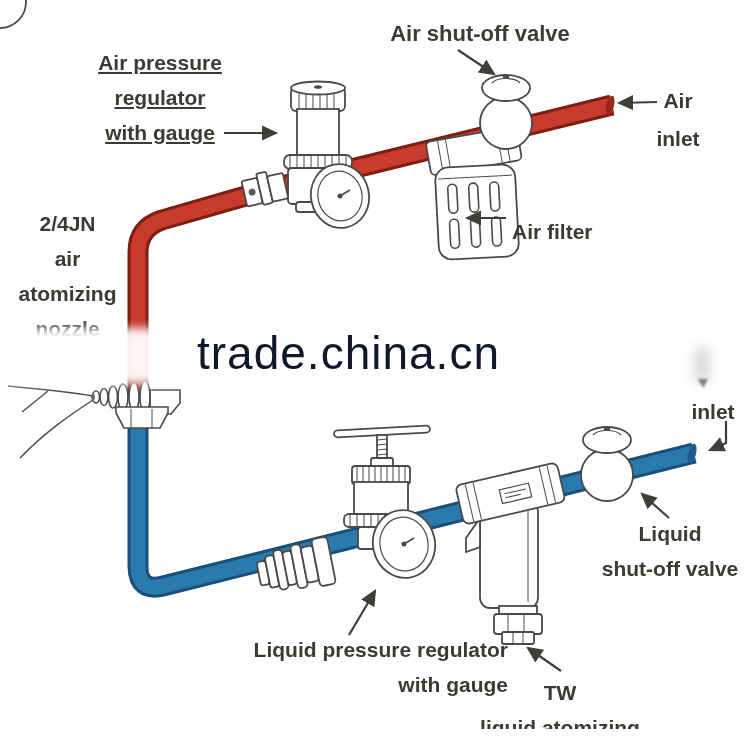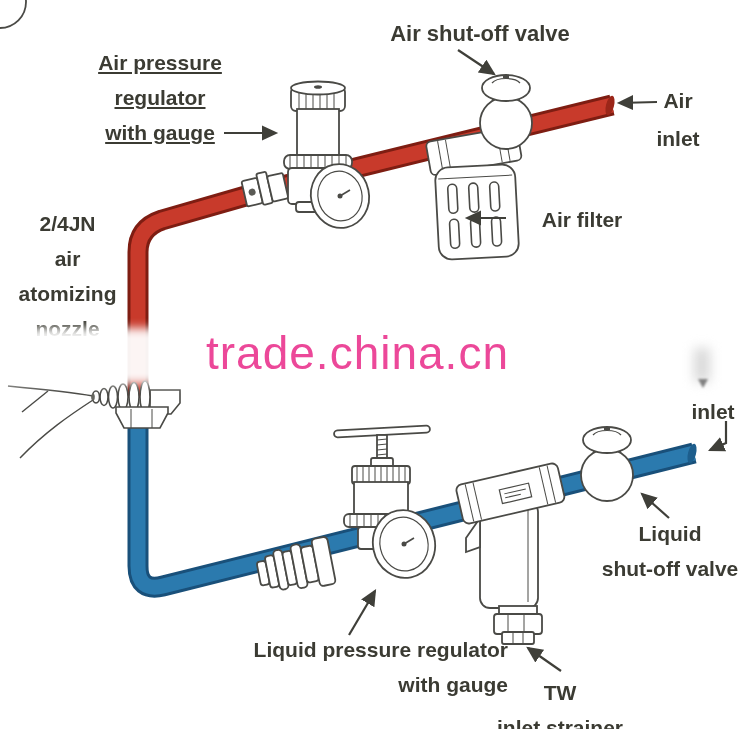--- a/index.html
+++ b/index.html
@@ -4,32 +4,32 @@
 <style>
   html,body{margin:0;padding:0;background:#fff;}
   #stage{position:relative;width:750px;height:729px;background:#ffffff;overflow:hidden;
          font-family:"Liberation Sans",sans-serif;}
   #stage svg{position:absolute;left:0;top:0;z-index:1;}
   .lbl{position:absolute;z-index:5;font:700 21px/35px "Liberation Sans",sans-serif;
        color:#3b3b33;text-align:center;white-space:pre-line;}
   #lbl-air-shutoff{left:340px;top:16px;width:280px;font-size:22px;}
   #lbl-apr{left:35px;top:45px;width:250px;text-decoration:underline;}
   #lbl-air-inlet{left:628px;top:82px;width:100px;line-height:38px;}
-  #lbl-air-filter{left:512px;top:202px;width:140px;text-align:center;}
+  #lbl-air-filter{left:512px;top:214px;width:140px;text-align:left;}
   #lbl-nozzle{left:0px;top:206px;width:135px;}
   #lbl-liquid-inlet{left:663px;top:394px;width:100px;}
   #lbl-liquid-shutoff{left:565px;top:516px;width:210px;}
   #lbl-liquid-reg{left:178px;top:632px;width:330px;text-align:right;}
   #lbl-tw{left:455px;top:675px;width:210px;}
   #watermark-band{position:absolute;z-index:10;left:-12px;top:328px;width:774px;height:56px;
        background:rgba(255,255,255,0.95);filter:blur(5px);}
   #watermark-smudge{position:absolute;z-index:10;left:694px;top:348px;width:16px;height:34px;
        background:#d9d9d9;filter:blur(6px);}
-  #watermark-text{position:absolute;z-index:11;left:206px;top:326px;
-       font:400 46px/54px "Liberation Sans",sans-serif;color:#ec4899;letter-spacing:1px;}
+  #watermark-text{position:absolute;z-index:11;left:197px;top:326px;
+       font:400 46px/54px "Liberation Sans",sans-serif;color:#0f172a;letter-spacing:1px;}
   #inlet-arrow-remnant{position:absolute;z-index:12;left:698px;top:379px;width:0;height:0;
        border-left:5px solid transparent;border-right:5px solid transparent;
        border-top:9px solid #6e6e6e;filter:blur(0.8px);opacity:.85;}
 </style>
 </head>
 <body>
 
 <div id="stage">
 
 <svg width="750" height="750" viewBox="0 0 750 750">
@@ -248,20 +248,20 @@
   <div class="lbl" id="lbl-nozzle">2/4JN
 air
 atomizing
 nozzle</div>
   <div class="lbl" id="lbl-liquid-inlet">inlet</div>
   <div class="lbl" id="lbl-liquid-shutoff">Liquid
 shut-off valve</div>
   <div class="lbl" id="lbl-liquid-reg">Liquid pressure regulator
 with gauge</div>
   <div class="lbl" id="lbl-tw">TW
-inlet strainer</div>
+liquid atomizing</div>
 
   <div id="watermark-band"></div>
   <div id="watermark-smudge"></div>
   <div id="inlet-arrow-remnant"></div>
   <div id="watermark-text">trade.china.cn</div>
 
 </div>
 
 </body></html>

